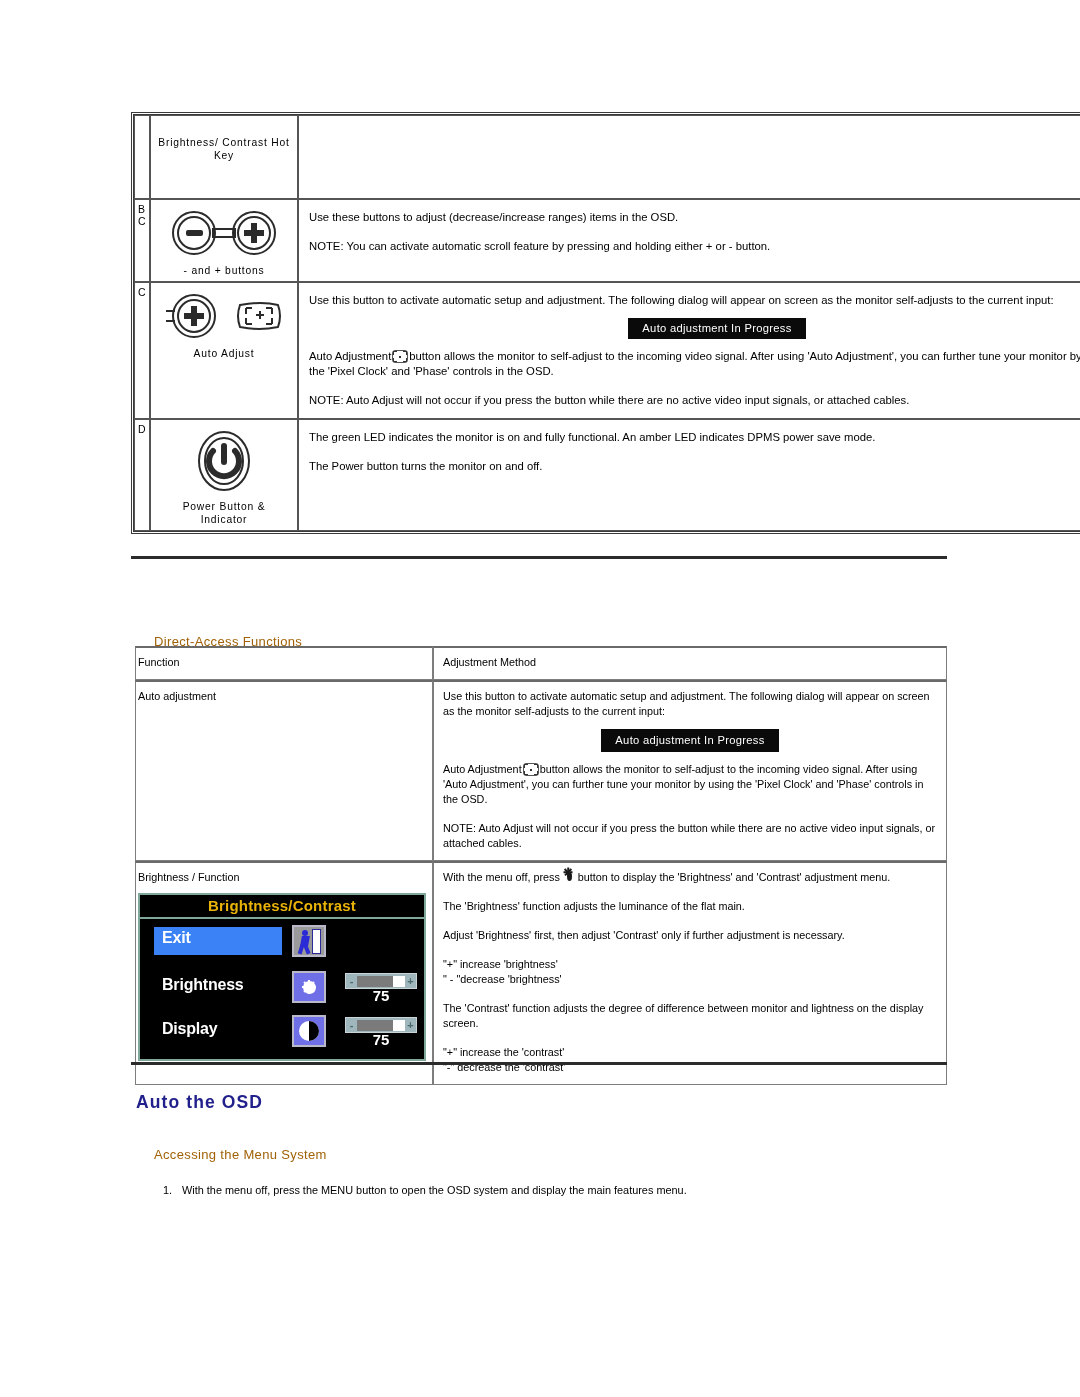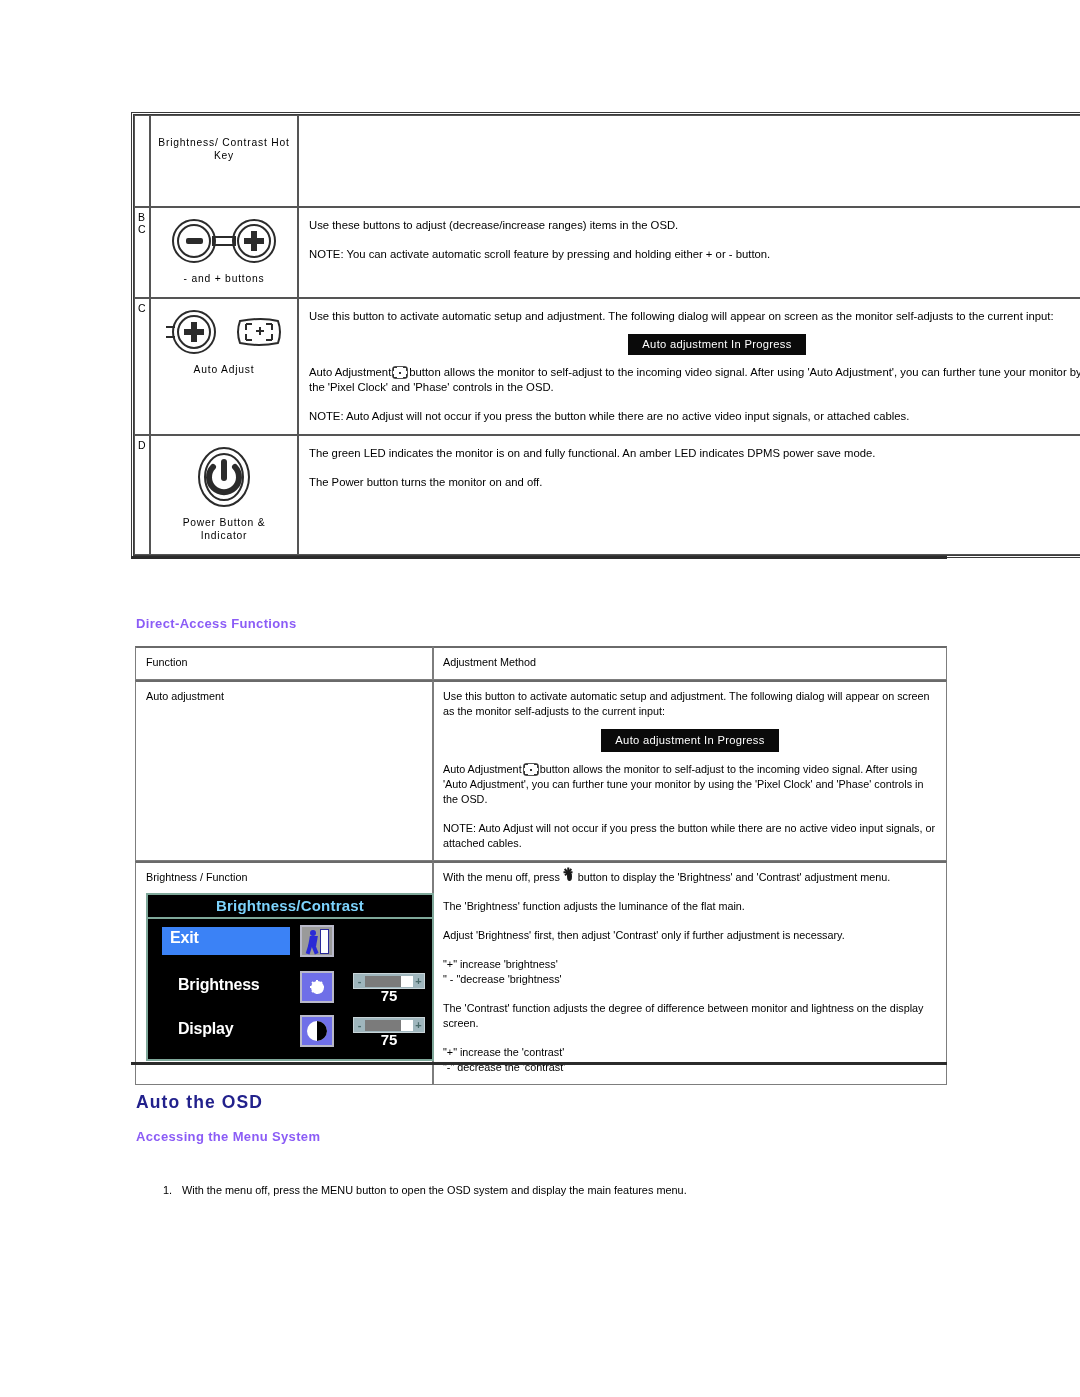--- a/index.html
+++ b/index.html
@@ -23,21 +23,21 @@
   
   table.doc {
     border-collapse: separate;
     border-spacing: 0;
     table-layout: fixed;
     font-size: 11.3px;
     color: #000;
   }
   table.doc td {
     vertical-align: top;
-    padding: 6px 7px 12px 7px;
+    padding: 6px 7px 4px 7px;
     border: 1px solid #555;
     background: #fff;
   }
 
   
   .tbl1-wrap {
     position: absolute;
     left: 131px;
     top: 112px;
     width: 1000px;      
@@ -90,73 +90,73 @@
     left: 136px;
     margin: 0;
     font-size: 17.5px;
     font-weight: bold;
     letter-spacing: 1.1px;
     color: #22218c;
   }
   h2.sub {
     position: absolute;
     left: 136px;
-    margin: 0;
+    margin: 18px;
     font-size: 13px;
-    font-weight: bold;
+    font-weight: normal;
     letter-spacing: .35px;
-    color: #8b5cf6;
+    color: #a16207;
   }
 
   
   .tbl2-wrap {
     position: absolute;
     left: 135px;
     top: 646px;
     width: 812px;
   }
   table.tbl2 { width: 812px; }
   table.tbl2 td {
     border: 1px solid #7d7d7d;
     border-top: 2px solid #6a6a6a;
     font-size: 10.8px;
     line-height: 14.5px;
   }
-  .tbl2 .c-func { width: 298px; padding: 7px 10px; margin-top: 21px; }
+  .tbl2 .c-func { width: 298px; padding: 7px 2px; margin-top: 21px; }
   .tbl2 .c-meth { padding: 7px 9px 9px 9px; }
 
   
   .osd {
     width: 288px;
     height: 168px;
     background: #000;
     border: 2px solid #7fa89a;
     margin-top: 8px;
     position: relative;
     font-family: "Liberation Sans", sans-serif;
   }
   .osd-title {
-    color: #7dd3fc;
+    color: #eab308;
     font-size: 15px;
     font-weight: bold;
     text-align: center;
     padding: 4px 0 4px 0;
     border-bottom: 2px solid #7fa89a;
     letter-spacing: .2px;
   }
   .osd-body { position: relative; height: 134px; }
 
   .osd-row { position: absolute; left: 0; width: 100%; height: 40px; }
   .osd-row.r1 { top: 6px; }
   .osd-row.r2 { top: 52px; }
   .osd-row.r3 { top: 96px; }
 
   .osd-label {
     position: absolute;
-    left: 30px;
+    left: 22px;
     top: 7px;
     color: #ffffff;
     font-size: 16px;
     font-weight: bold;
     letter-spacing: -.2px;
   }
   .osd-exit-hl {
     position: absolute;
     left: 14px;
     top: 2px;

